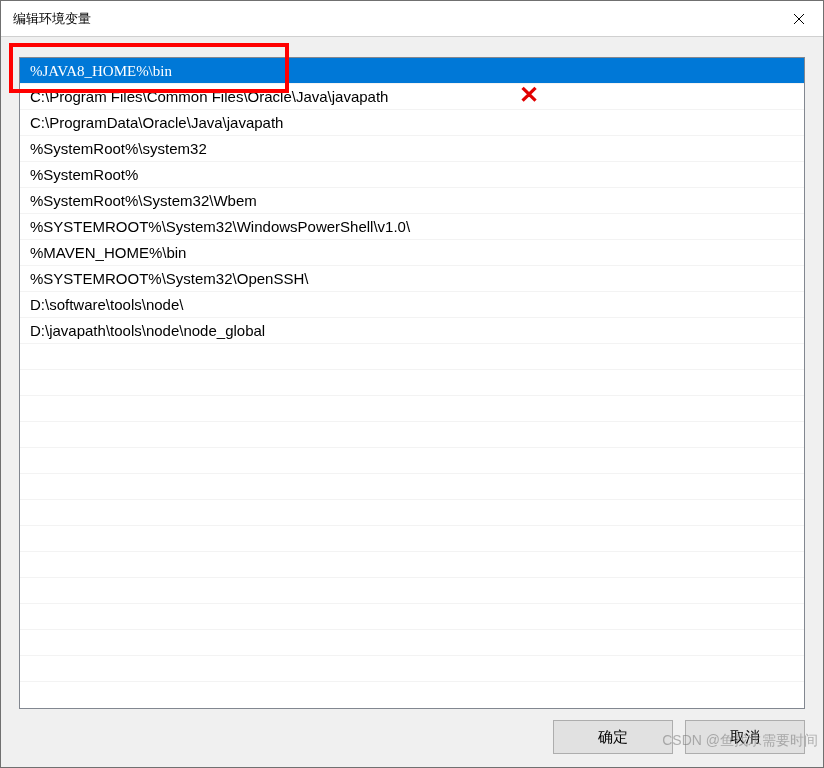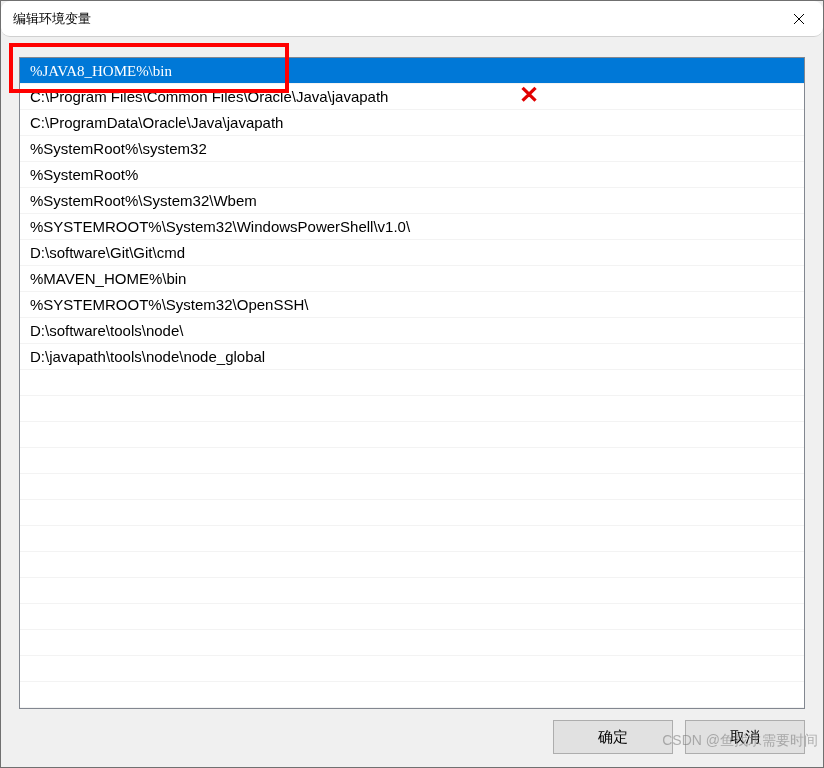--- a/index.html
+++ b/index.html
@@ -26,21 +26,20 @@
     }
     .titlebar {
       background: #ffffff;
       height: 36px;
       display: flex;
       align-items: center;
       padding-left: 12px;
       border-bottom: 1px solid #d0d0d0;
       font-size: 13px;
       color: #000;
-      border-radius: 9px;
     }
     .titlebar-title {
       flex: 1;
     }
     .close-btn {
       width: 48px;
       height: 36px;
       display: flex;
       align-items: center;
       justify-content: center;
@@ -168,21 +167,20 @@
       <div class="red-box"></div>
       <div class="red-x">✕</div>
       <div class="listbox" id="listbox">
           <div class="list-item selected">%JAVA8_HOME%\bin</div>
           <div class="list-item">C:\Program Files\Common Files\Oracle\Java\javapath</div>
           <div class="list-item">C:\ProgramData\Oracle\Java\javapath</div>
           <div class="list-item">%SystemRoot%\system32</div>
           <div class="list-item">%SystemRoot%</div>
           <div class="list-item">%SystemRoot%\System32\Wbem</div>
           <div class="list-item">%SYSTEMROOT%\System32\WindowsPowerShell\v1.0\</div>
-          <div class="list-item">D:\software\Git\Git\cmd</div>
           <div class="list-item">%MAVEN_HOME%\bin</div>
           <div class="list-item">%SYSTEMROOT%\System32\OpenSSH\</div>
           <div class="list-item">D:\software\tools\node\</div>
           <div class="list-item">D:\javapath\tools\node\node_global</div>
           <div class="list-item">&nbsp;</div>
           <div class="list-item">&nbsp;</div>
           <div class="list-item">&nbsp;</div>
           <div class="list-item">&nbsp;</div>
           <div class="list-item">&nbsp;</div>
           <div class="list-item">&nbsp;</div>

